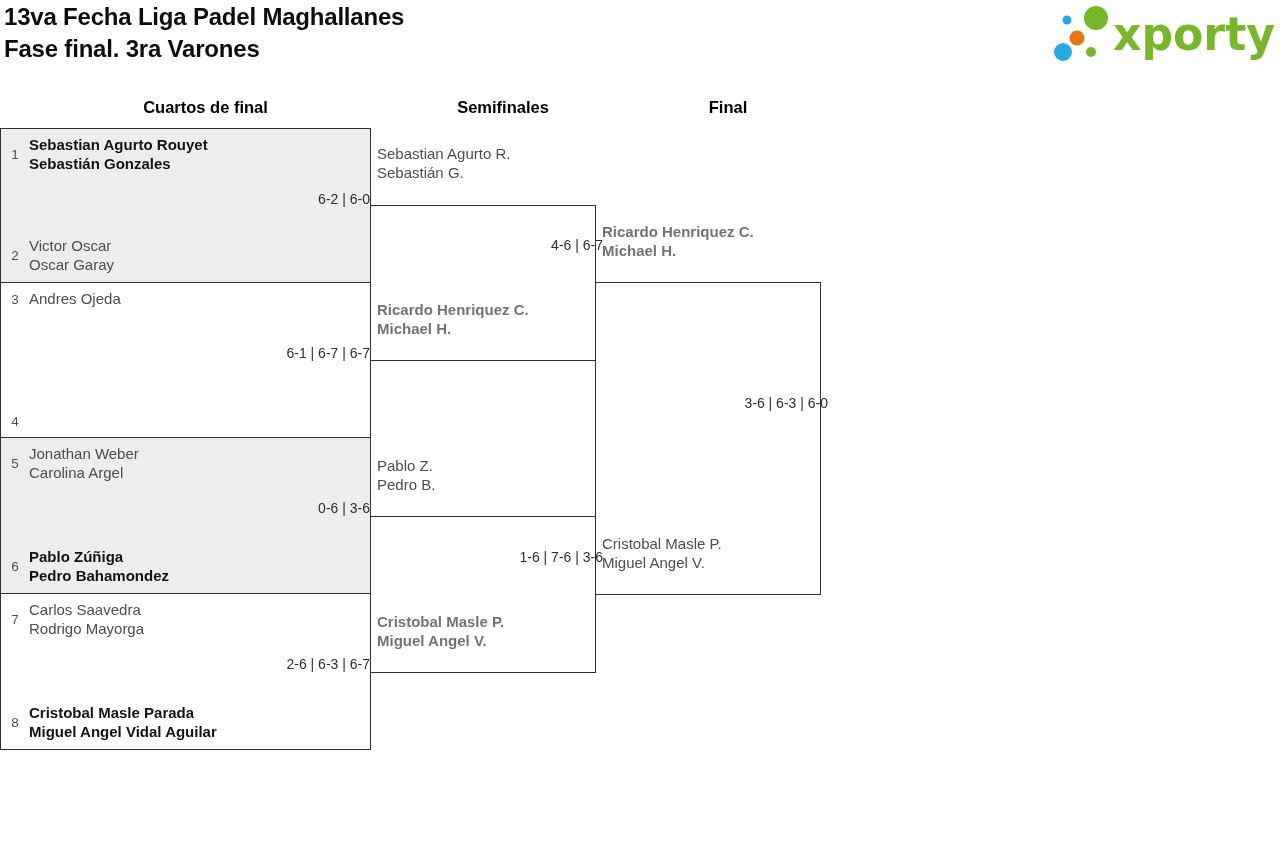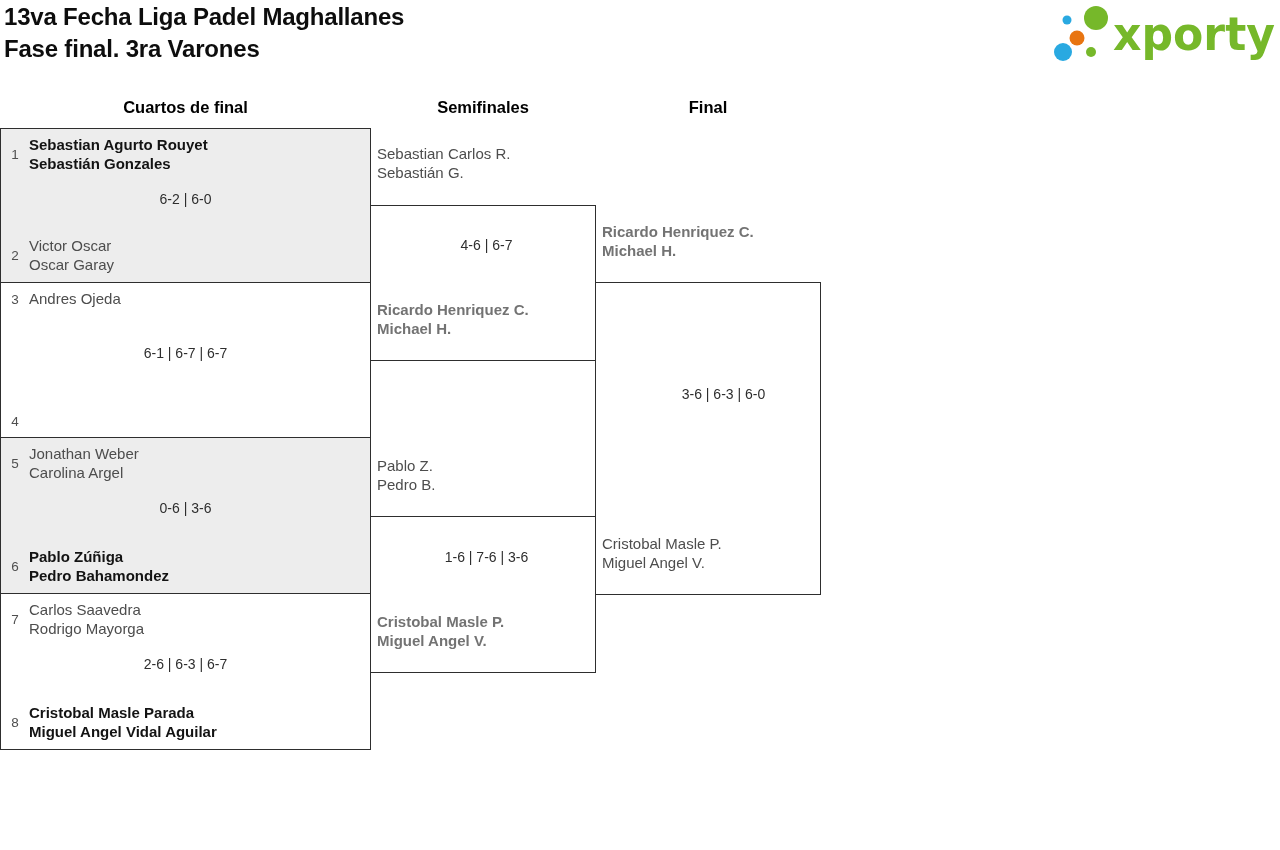--- a/index.html
+++ b/index.html
@@ -15,21 +15,21 @@
     position:absolute;left:4px;top:1px;
     font-size:24px;font-weight:bold;line-height:32px;
     color:#0d0d0d;letter-spacing:-0.2px;
   }
   .logo{position:absolute;left:1050px;top:0;width:230px;height:70px;}
 
   
   .round-header{
     position:absolute;top:97px;height:20px;
     font-size:16.5px;font-weight:bold;color:#000;
-    text-align:center;line-height:20px;
+    text-align:center;line-height:20px;padding-left:20px;
   }
   #hdr-qf{left:0;width:371px;}
   #hdr-sf{left:370px;width:226px;}
   #hdr-f{left:595px;width:226px;}
 
   
   .qf{
     position:absolute;left:0;width:371px;
     border:1px solid #2e2e2e;box-sizing:border-box;
     background:#ffffff;
@@ -47,21 +47,21 @@
   .team-row.top{top:7px;}
   .team-row.bottom{bottom:8px;}
   .seed{
     flex:0 0 16px;width:16px;text-align:center;
     font-size:13.5px;color:#4f4f4f;
   }
   .names{font-size:15px;line-height:18.5px;color:#4d4d4d;}
   .names.winner{color:#131313;font-weight:bold;}
 
   .score{
-    position:absolute;left:0;right:0;text-align:center;
+    position:absolute;left:0;right:0;text-align:right;
     font-size:14px;line-height:14px;color:#2e2e2e;
   }
   .qf .score{top:63px;}
 
   
   .conn-box{
     position:absolute;border:1px solid #2e2e2e;
     box-sizing:border-box;background:transparent;
   }
   #sf1-box{left:370px;top:205px;width:226px;height:156px;}
@@ -75,21 +75,21 @@
   #sf1-top{left:377px;top:145px;}
   #sf1-bottom{left:377px;top:301px;}
   #sf2-top{left:377px;top:457px;}
   #sf2-bottom{left:377px;top:613px;}
   #f-top{left:602px;top:223px;}
   #f-bottom{left:602px;top:535px;}
 
   .score-abs{width:233px;}
   #sf1-score{left:370px;top:238px;}
   #sf2-score{left:370px;top:550px;}
-  #f-score{left:595px;top:387px;margin-left:12px;}
+  #f-score{left:595px;top:396px;}
 </style>
 </head>
 <body>
 
 <div class="stage">
 
   <div class="title">
     <div>13va Fecha Liga Padel Maghallanes</div>
     <div>Fase final. 3ra Varones</div>
   </div>
@@ -171,21 +171,21 @@
       <div class="seed">8</div>
       <div class="names winner">
         <div>Cristobal Masle Parada</div>
         <div>Miguel Angel Vidal Aguilar</div>
       </div>
     </div>
   </div>
 
   <div class="conn-box" id="sf1-box"></div>
   <div class="adv-team" id="sf1-top">
-    <div>Sebastian Carlos R.</div>
+    <div>Sebastian Agurto R.</div>
     <div>Sebastián G.</div>
   </div>
   <div class="score score-abs" id="sf1-score">4-6 | 6-7</div>
   <div class="adv-team winner" id="sf1-bottom">
     <div>Ricardo Henriquez C.</div>
     <div>Michael H.</div>
   </div>
 
   <div class="conn-box" id="sf2-box"></div>
   <div class="adv-team" id="sf2-top">

